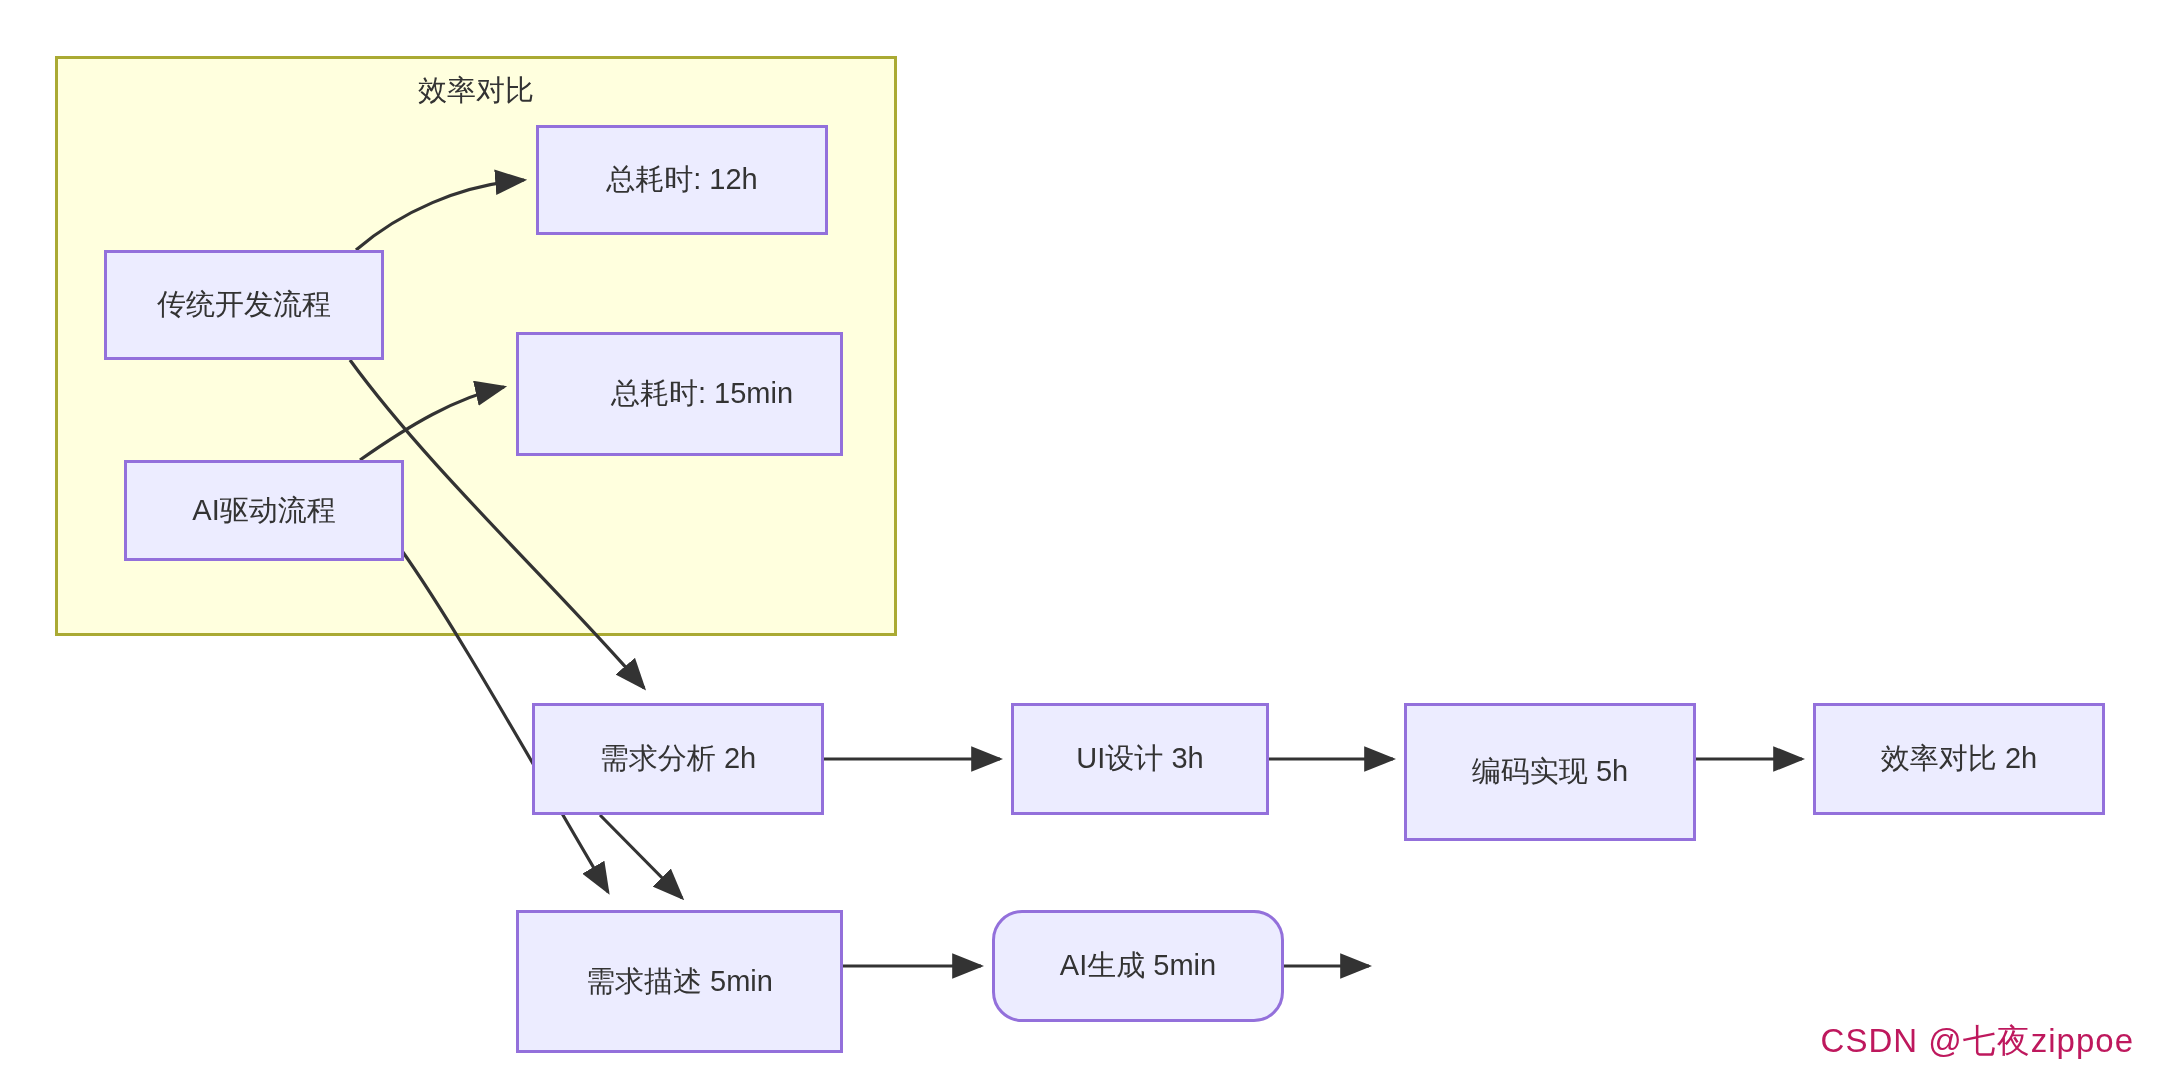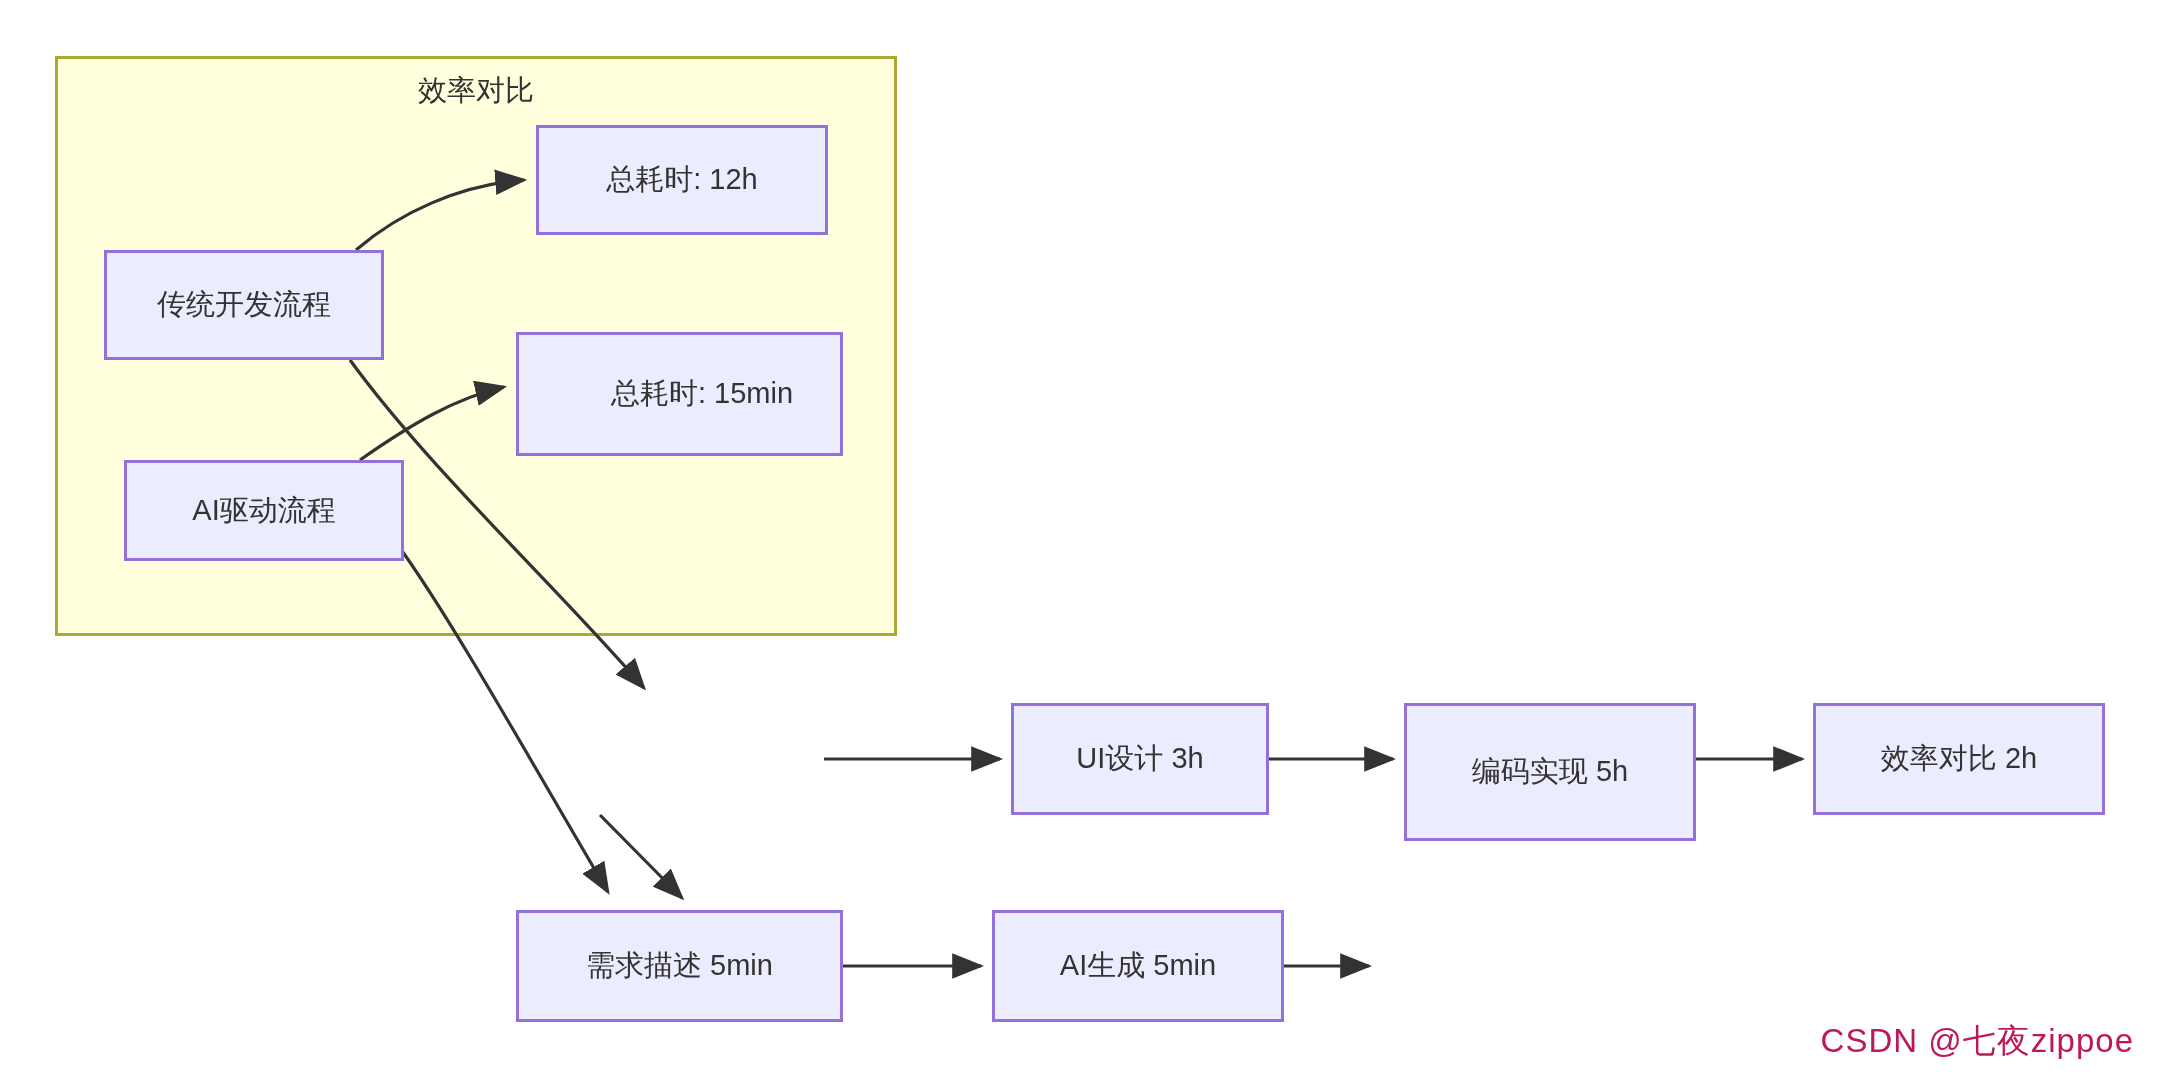--- a/index.html
+++ b/index.html
@@ -109,31 +109,34 @@
   </div>
   <div class="node" id="node-ai_driven" style="left: 124px; top: 460px; width: 280px; height: 101px;">
     <span>AI驱动流程</span>
   </div>
   <div class="node" id="node-total_trad" style="left: 536px; top: 125px; width: 292px; height: 110px;">
     <span>总耗时: 12h</span>
   </div>
   <div class="node" id="node-total_ai" style="left: 516px; top: 332px; width: 327px; height: 124px; padding-left: 45px;">
     <span>总耗时: 15min</span>
   </div>
+  <div class="node" id="node-req_analysis" style="left: 532px; top: 703px; width: 292px; height: 112px;">
+    <span>需求分析 2h</span>
+  </div>
   <div class="node" id="node-ui_design" style="left: 1011px; top: 703px; width: 258px; height: 112px;">
     <span>UI设计 3h</span>
   </div>
   <div class="node" id="node-coding" style="left: 1404px; top: 703px; width: 292px; height: 138px;">
     <span>编码实现 5h</span>
   </div>
   <div class="node" id="node-testing" style="left: 1813px; top: 703px; width: 292px; height: 112px;">
     <span>效率对比 2h</span>
   </div>
-  <div class="node" id="node-req_desc" style="left: 516px; top: 910px; width: 327px; height: 112px;">
+  <div class="node" id="node-req_desc" style="left: 516px; top: 910px; width: 327px; height: 143px;">
     <span>需求描述 5min</span>
   </div>
-  <div class="node" id="node-ai_generate" style="left: 992px; top: 910px; width: 292px; height: 112px;">
+  <div class="node" id="node-ai_generate" style="left: 992px; top: 910px; width: 292px; height: 112px; border-radius: 30px;">
     <span>AI生成 5min</span>
   </div>
 
   <div class="watermark">CSDN @七夜zippoe</div>
 
 </div>
 
 </body></html>

